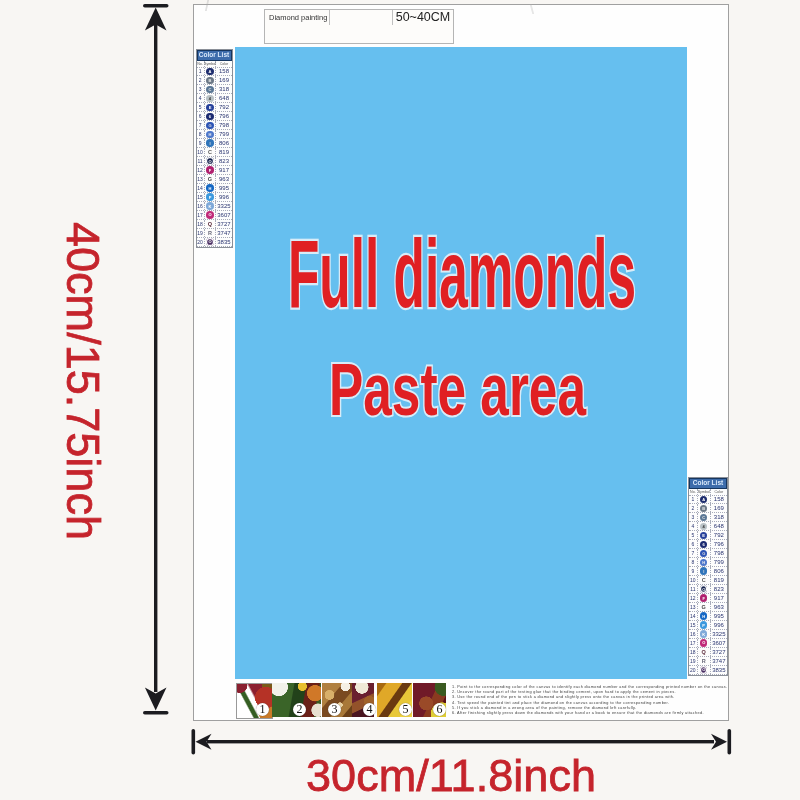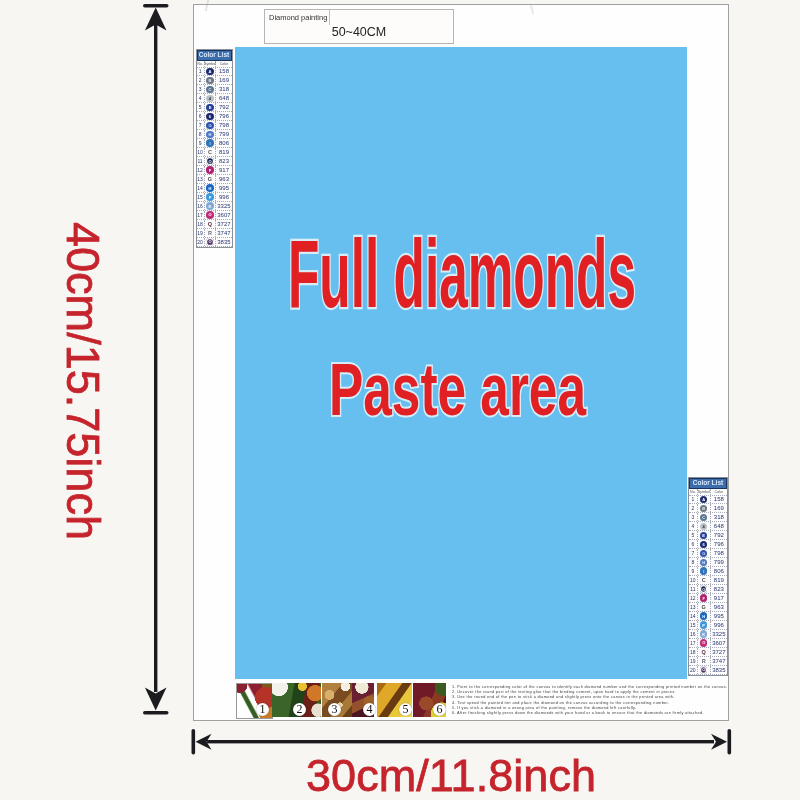--- a/index.html
+++ b/index.html
@@ -42,21 +42,21 @@
   <text x="53" y="260" font-family="Liberation Sans" font-weight="bold" font-size="96" fill="#e02023" textLength="348" lengthAdjust="spacingAndGlyphs">Full diamonds</text>
   <text x="94" y="368" font-family="Liberation Sans" font-weight="bold" font-size="75" fill="none" stroke="#d8ecf8" stroke-width="4" textLength="257" lengthAdjust="spacingAndGlyphs">Paste area</text>
   <text x="94" y="368" font-family="Liberation Sans" font-weight="bold" font-size="75" fill="#e02023" textLength="257" lengthAdjust="spacingAndGlyphs">Paste area</text>
 </svg>
 
 <div class="abs" style="left:197px;top:0px;width:20px;height:11px;background:linear-gradient(102deg,transparent 44%,rgba(165,165,165,0.32) 48% 52%,transparent 56%);"></div>
 
 <div class="abs" style="left:524px;top:4px;width:16px;height:10px;background:linear-gradient(75deg,transparent 42%,rgba(175,175,175,0.3) 47% 52%,transparent 57%);"></div>
 
 <div class="abs" style="left:264px;top:9px;width:190px;height:35px;background:#fdfcfa;border:1px solid #b5b5b5;box-sizing:border-box;font-family:'Liberation Serif',serif;">
-  <div style="display:flex;height:15px;color:#222;flex-direction:column;">
+  <div style="display:flex;height:15px;color:#222;">
     <div style="width:65px;border-right:1px solid #c0c0c0;font-size:7.5px;line-height:15px;padding-left:4px;box-sizing:border-box;font-family:'Liberation Sans',sans-serif;color:#333;">Diamond painting</div>
     <div style="width:62px;border-right:1px solid #c0c0c0;"></div>
     <div style="flex:1;font-size:12.5px;line-height:15px;text-align:center;font-family:'Liberation Sans',sans-serif;">50~40CM</div>
   </div>
 </div>
 
 <div class="clist" style="left:195.5px;top:48.5px;width:37px;height:199.5px;">
 <div class="clhead">Color List</div>
 <div class="clcols">
       <span class="c1">No.</span>

